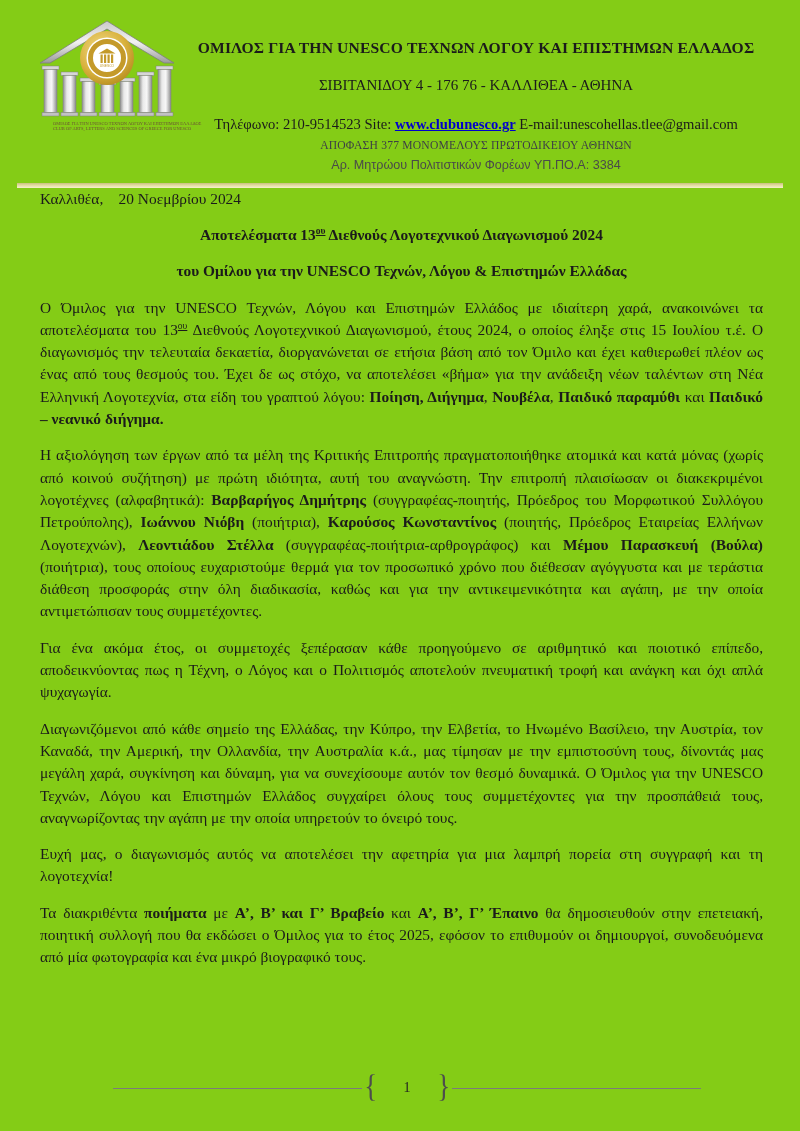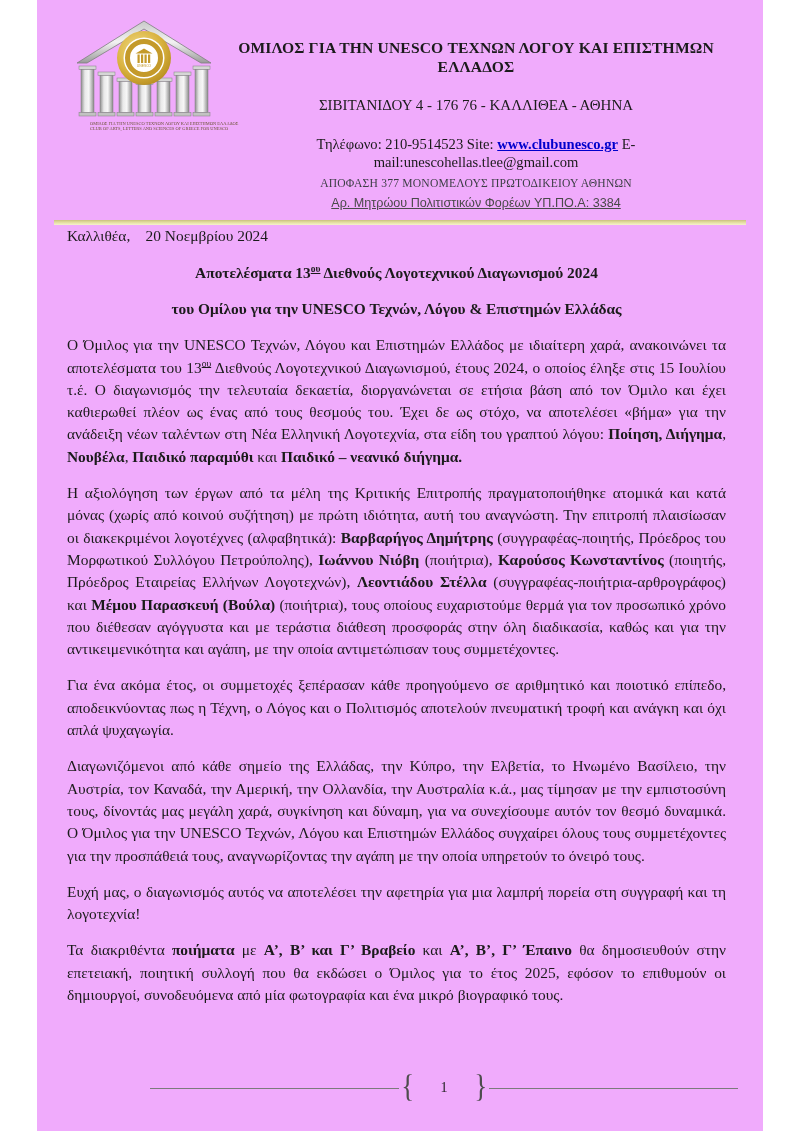--- a/index.html
+++ b/index.html
@@ -1,36 +1,36 @@
 <!DOCTYPE html>
 <html lang="el"><head>
 <meta charset="utf-8">
 <style>
   html,body{margin:0;padding:0;background:#fff;}
-  .page{position:relative;width:726px;height:1131px;margin:0 auto;background:#f0abfc;
+  .page{position:relative;width:800px;height:1131px;margin:0 auto;background:#84cc16;
         font-family:"Liberation Serif", serif;color:#1b1b1b;overflow:hidden;}
 
   
   .header{display:flex;align-items:flex-start;padding:20px 28px 0 34px;}
   .logo{flex:0 0 146px;width:146px;text-align:center;}
   .logo-caption{margin-top:1px;font-size:6px;line-height:6.5px;color:#6b5334;
                 transform:scale(0.74);transform-origin:50% 0;white-space:nowrap;}
   .header-text{flex:1;text-align:center;padding-top:18px;line-height:1.25;}
   .org-name{font-weight:bold;font-size:15.6px;letter-spacing:0.15px;}
   .address{font-size:15px;margin-top:19px;}
   .contact{font-size:14.6px;margin-top:20px;}
   .site-link{color:#0000cc;font-weight:bold;text-decoration:underline;cursor:pointer;}
   .decision{font-size:11.6px;margin-top:6px;color:#3d3f46;letter-spacing:0.2px;}
-  .registry{font-family:"Liberation Sans", sans-serif;font-size:12.6px;margin-top:4px;color:#4a4a4a;text-decoration:underline;}
+  .registry{font-family:"Liberation Sans", sans-serif;font-size:12.6px;margin-top:4px;color:#4a4a4a;}
   .gold-rule{height:4px;margin:9px 17px 0 17px;
              background:linear-gradient(to bottom,#d6ce8e 0%,#e7e1a8 45%,#f5f1cd 100%);
              border-top:1px solid #cfc687;}
 
   
-  .content{padding:0 37px 0 30px;}
+  .content{padding:0 37px 0 40px;}
   p.para{margin:0 0 14px 0;font-size:15.4px;line-height:22.3px;}
   .date{margin:20px 0 0 0;white-space:pre-wrap;}
   .title{text-align:center;font-size:16.8px;margin:29px 0 0 0;line-height:25px;}
   .subtitle{text-align:center;font-size:15.8px;margin:0;line-height:22px;}
   .body{text-align:justify;}
   .first-body{margin-top:25px;}
   .no-bottom{margin-bottom:0;}
   .b{font-weight:bold;}
   sup{font-size:62%;line-height:0;text-decoration:underline;}
 

